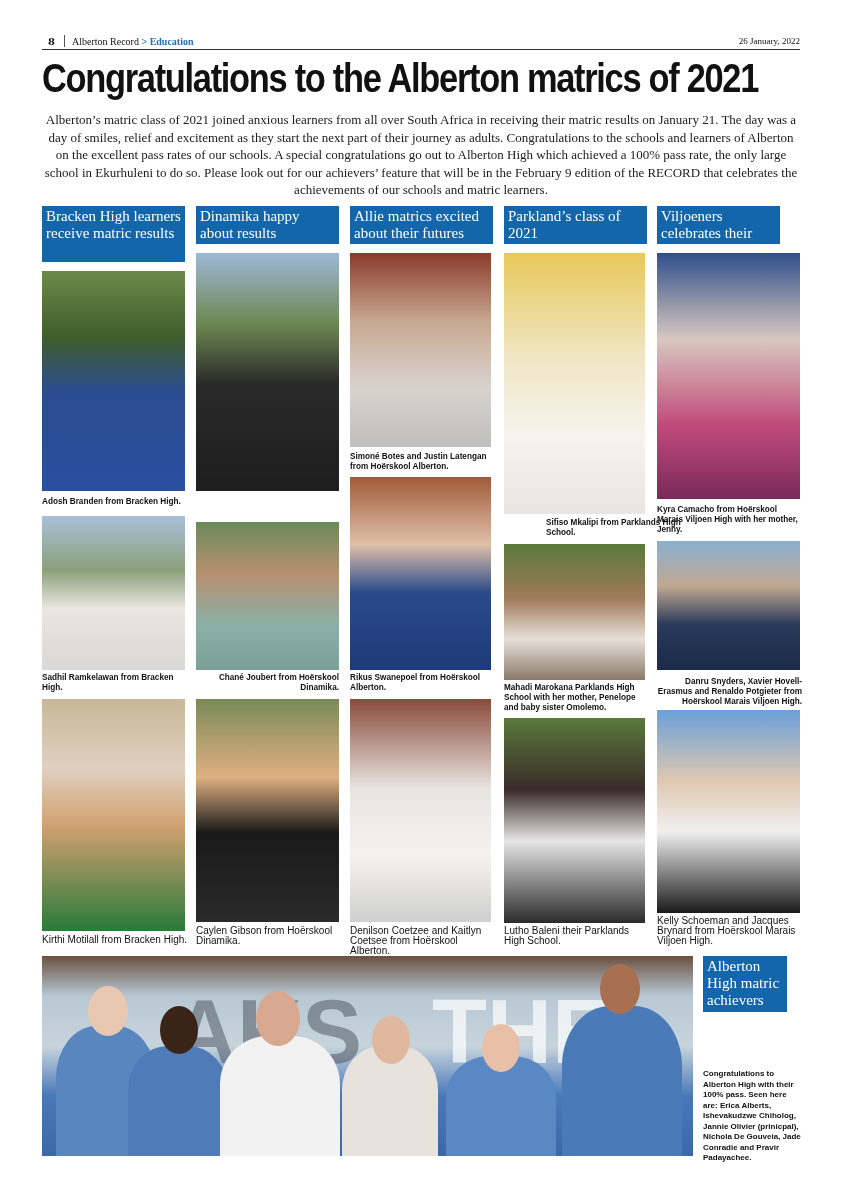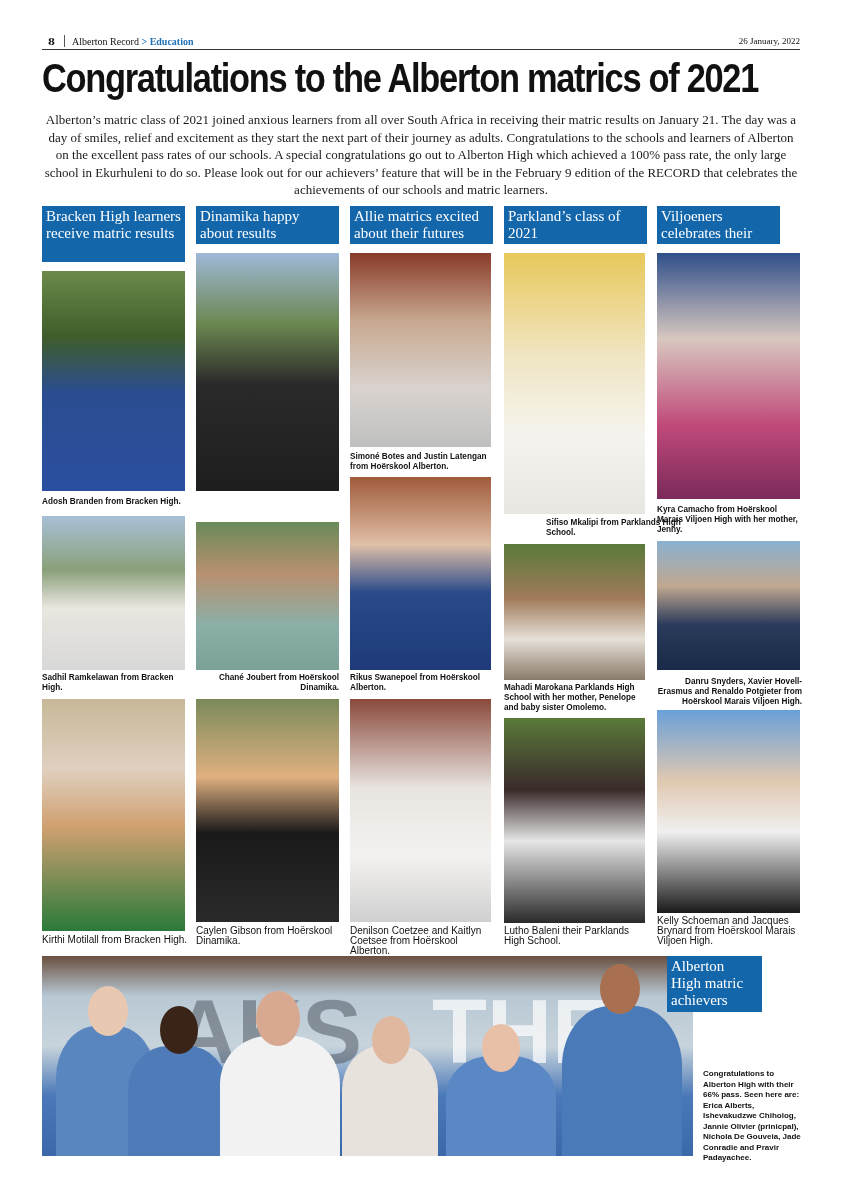--- a/index.html
+++ b/index.html
@@ -114,14 +114,14 @@
   <div class="figure" style="left:178px;width:120px;height:120px;background:#f2f2f2;"></div>
   <div class="head" style="left:214px;top:35px;width:44px;height:55px;background:#d8a890;"></div>
   <div class="figure" style="left:300px;width:96px;height:110px;background:#e8e2dc;"></div>
   <div class="head" style="left:330px;top:60px;width:38px;height:48px;background:#e0b8a0;"></div>
   <div class="figure" style="left:404px;width:110px;height:100px;background:#5a88c4;"></div>
   <div class="head" style="left:440px;top:68px;width:38px;height:48px;background:#e8c0a8;"></div>
   <div class="figure" style="left:520px;width:120px;height:150px;background:#4a7ab8;"></div>
   <div class="head" style="left:558px;top:8px;width:40px;height:50px;background:#a87050;"></div>
 </div>
 
-<div class="col-head" style="left:667px;top:956px;width:95px;height:56px;">Alberton High matric achievers</div>
-<div class="side-cap">Congratulations to Alberton High with their 66% pass. Seen here are: Erica Alberts, Ishevakudzwe Chiholog, Jannie Olivier (prinicpal), Nichola De Gouveia, Jade Conradie and Pravir Padayachee.</div>
+<div class="col-head" style="left:703px;top:956px;width:84px;height:56px;">Alberton High matric achievers</div>
+<div class="side-cap">Congratulations to Alberton High with their 100% pass. Seen here are: Erica Alberts, Ishevakudzwe Chiholog, Jannie Olivier (prinicpal), Nichola De Gouveia, Jade Conradie and Pravir Padayachee.</div>
 
 </body></html>

